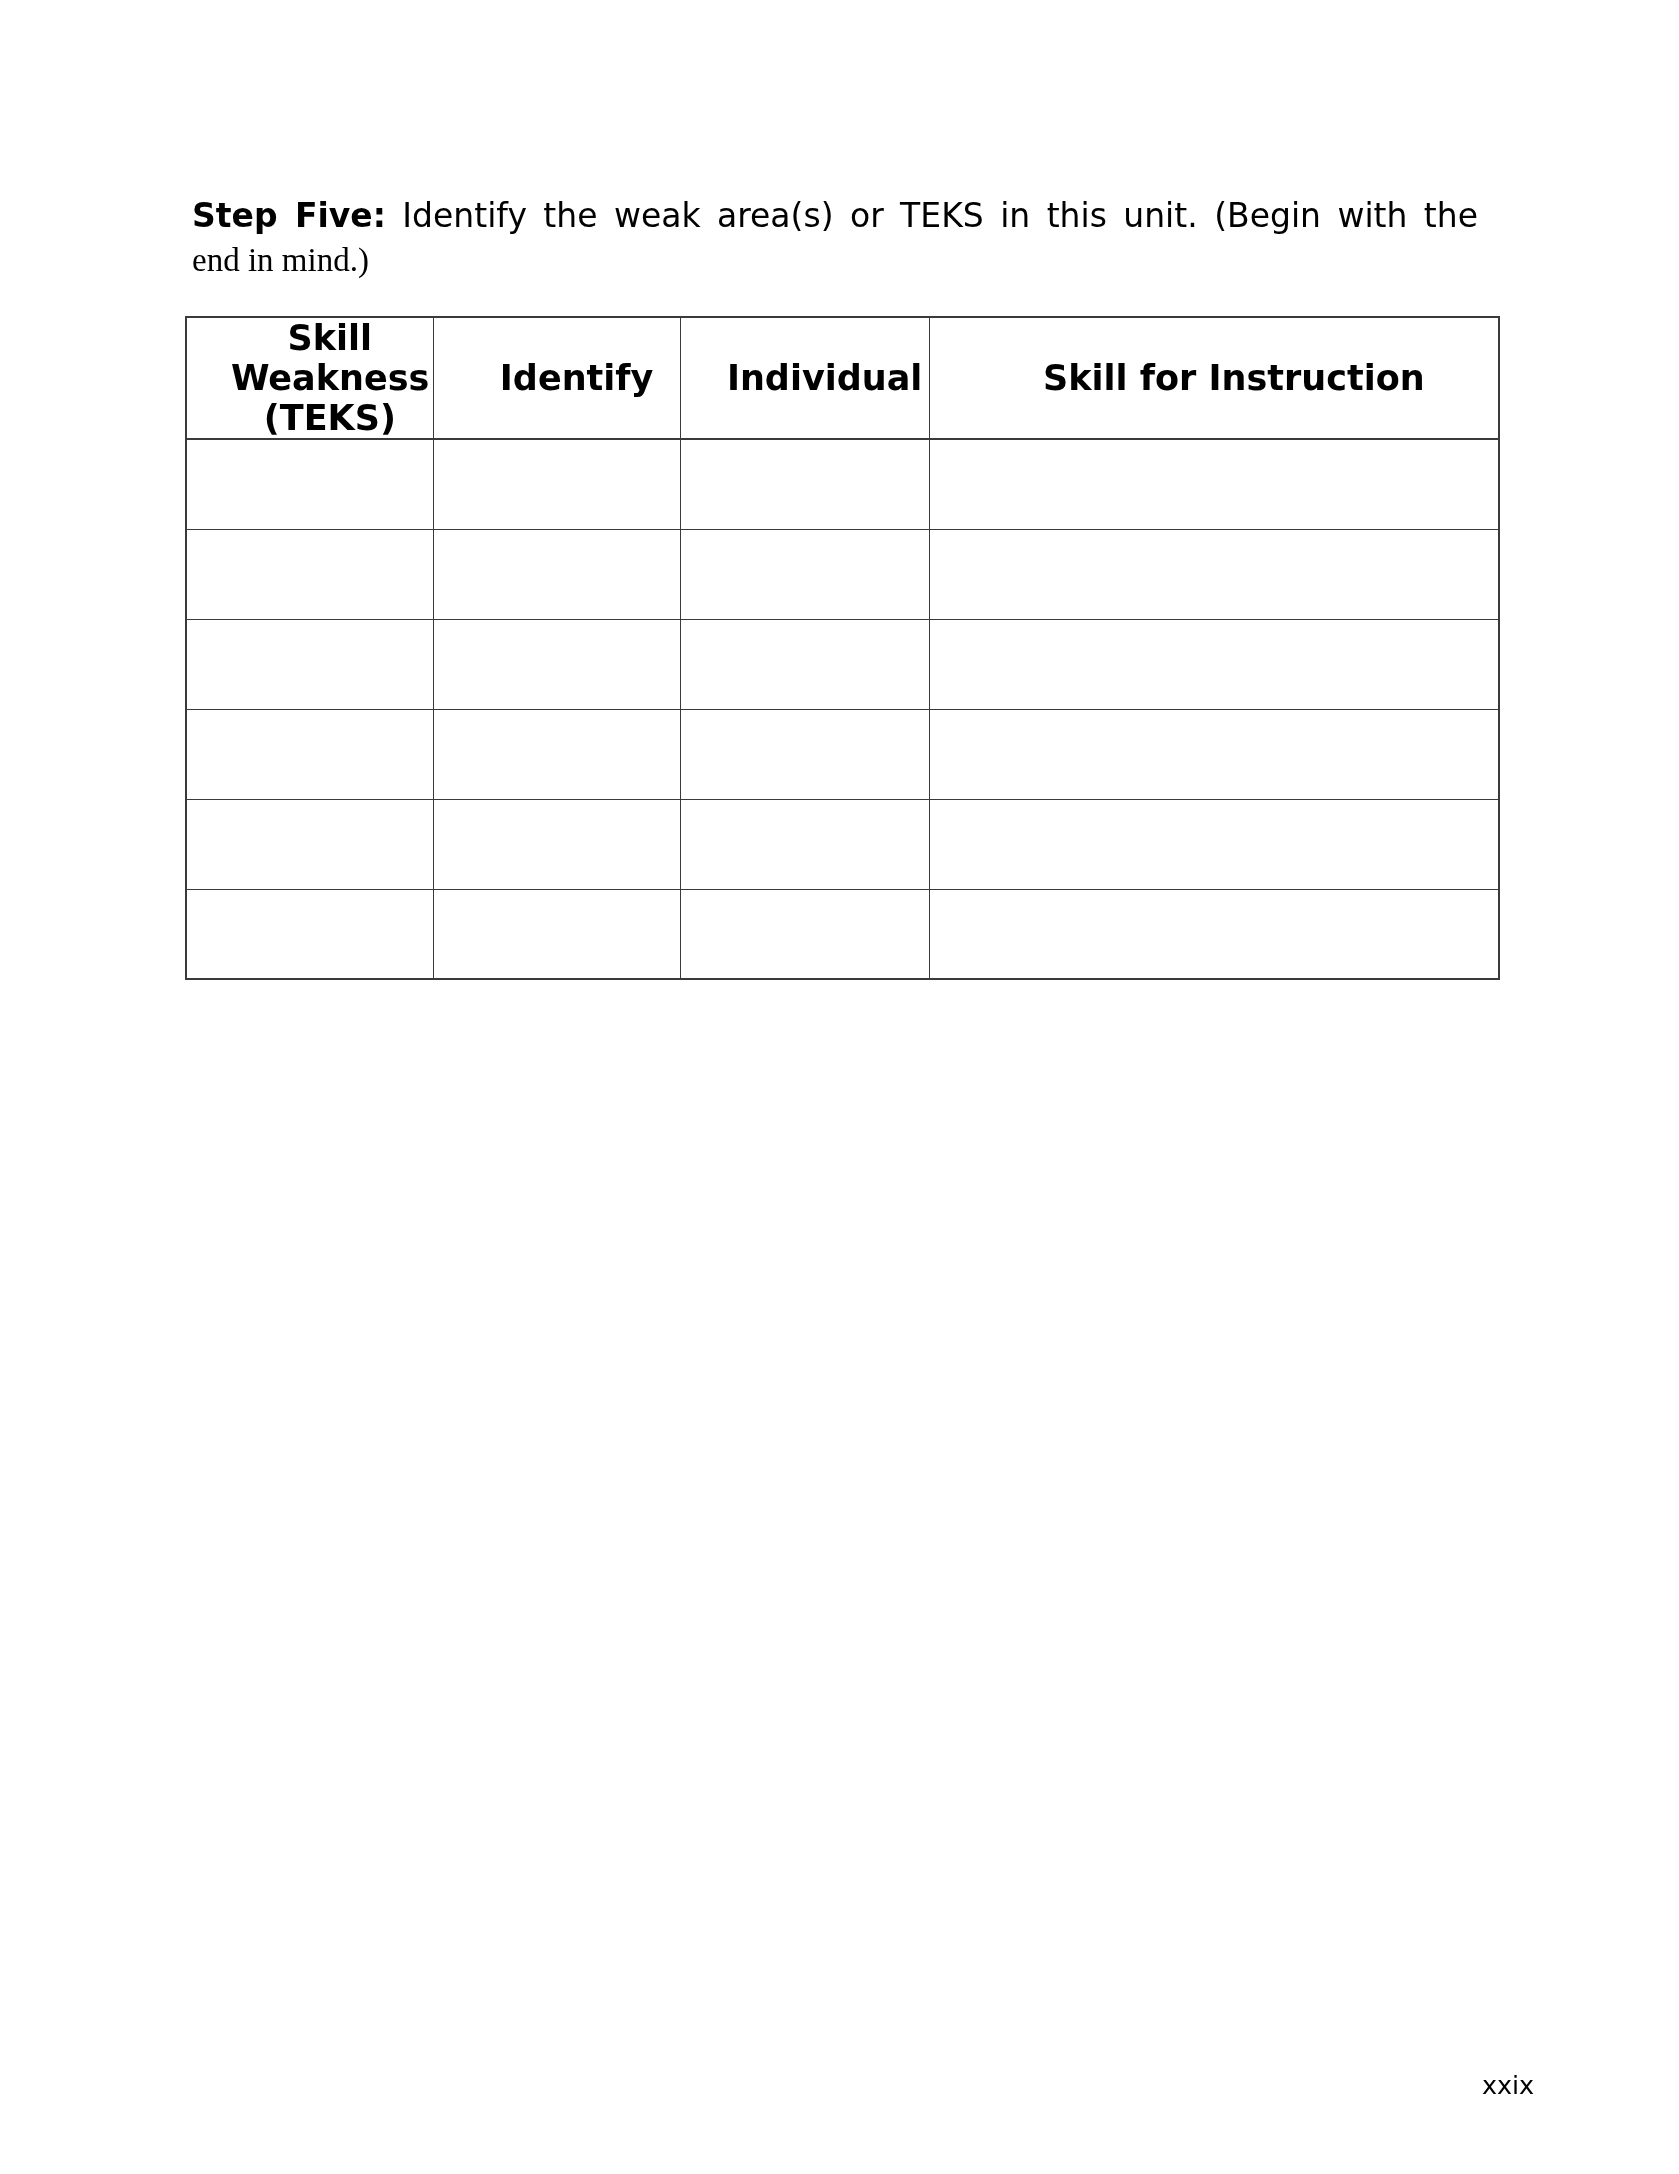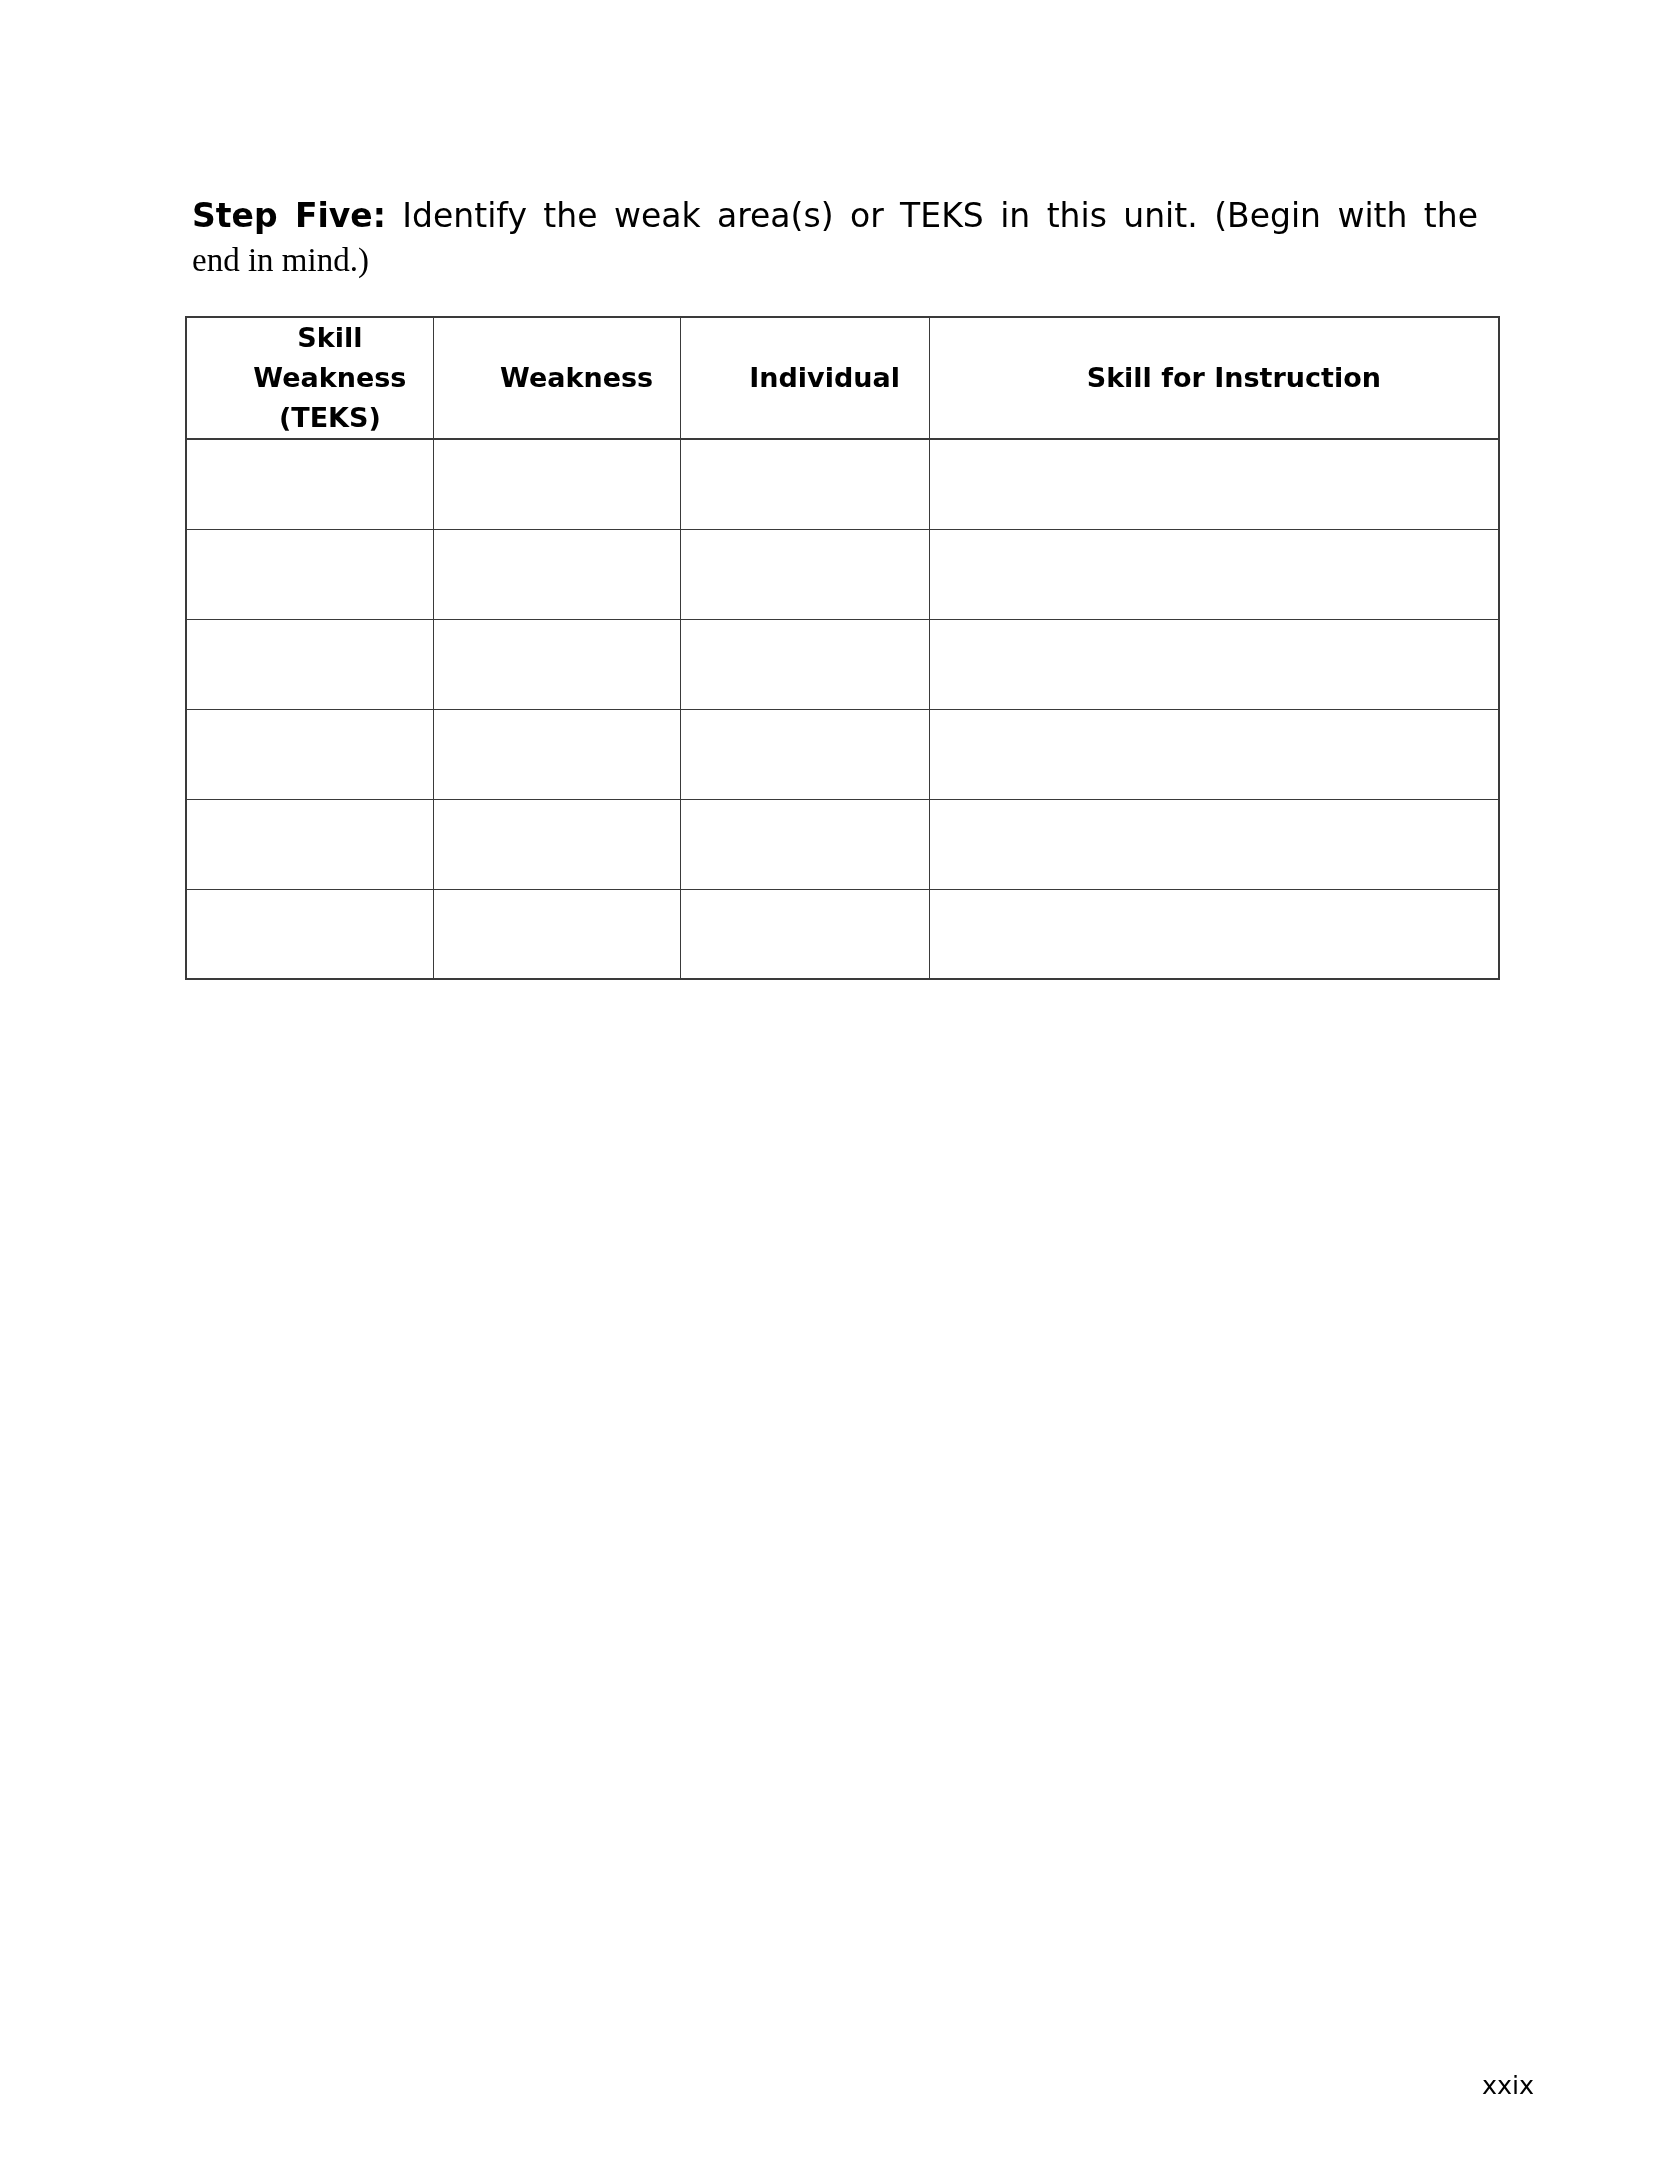--- a/index.html
+++ b/index.html
@@ -59,21 +59,21 @@
   table.worksheet td {
     border: 1.9px solid #3a3a3a;
     vertical-align: middle;
     padding: 0 3.8px;
   }
   table.worksheet thead tr {
     height: 119px;
   }
   table.worksheet th {
     font-weight: bold;
-    font-size: 27px;
+    font-size: 35px;
     line-height: 40px;
     text-align: center;
     color: #000000;
     border-bottom: 2.8px solid #3a3a3a;
     padding-left: 44px;
   }
   table.worksheet tbody tr {
     height: 90px;
   }
   table.worksheet td {
@@ -104,21 +104,21 @@
   <table class="worksheet">
     <colgroup>
       <col style="width:247px">
       <col style="width:247px">
       <col style="width:249px">
       <col style="width:570px">
     </colgroup>
     <thead>
       <tr>
         <th>Skill Weakness (TEKS)</th>
-        <th>Weakness</th>
+        <th>Identify</th>
         <th>Individual</th>
         <th>Skill for Instruction</th>
       </tr>
     </thead>
     <tbody>
       <tr>
         <td></td>
         <td></td>
         <td></td>
         <td></td>

